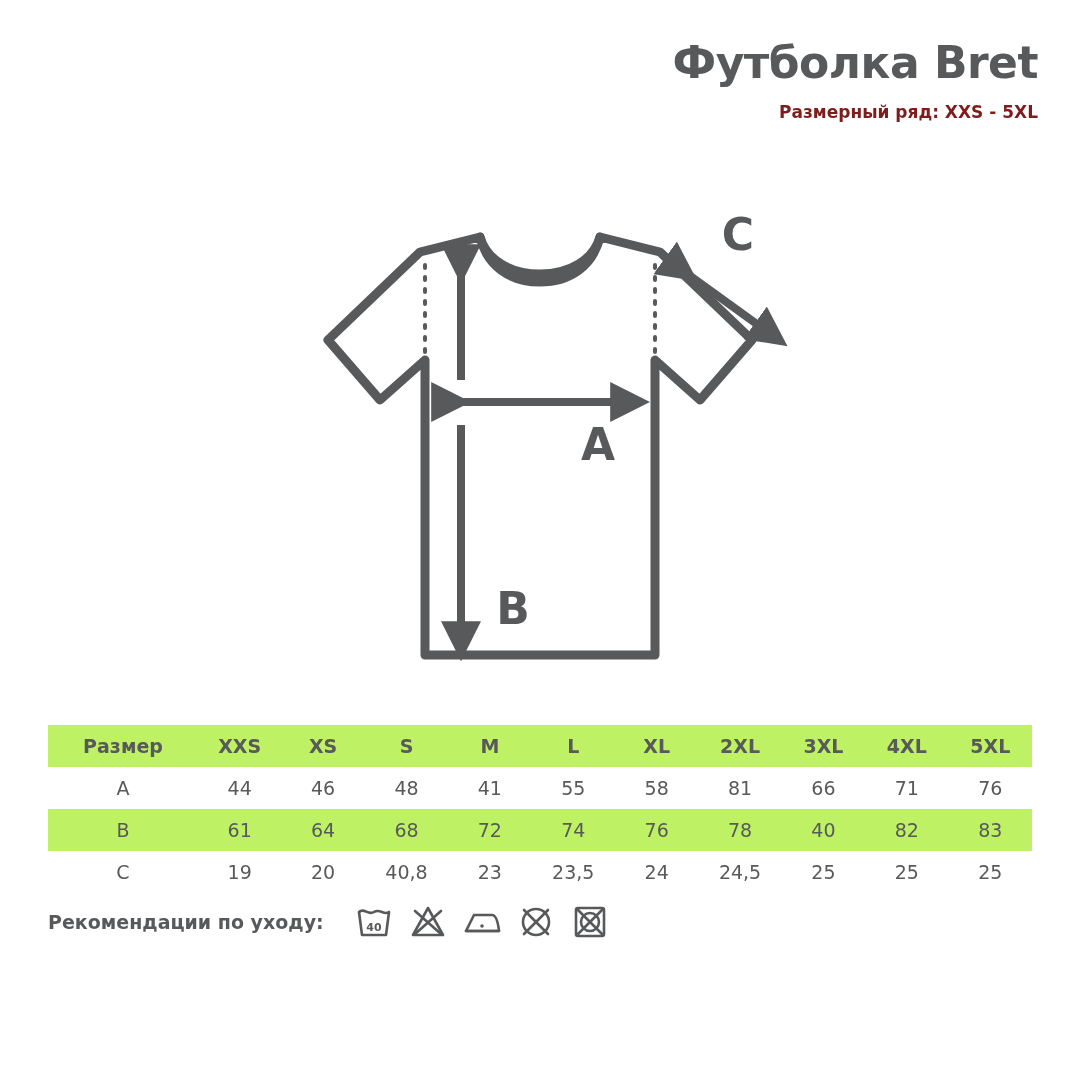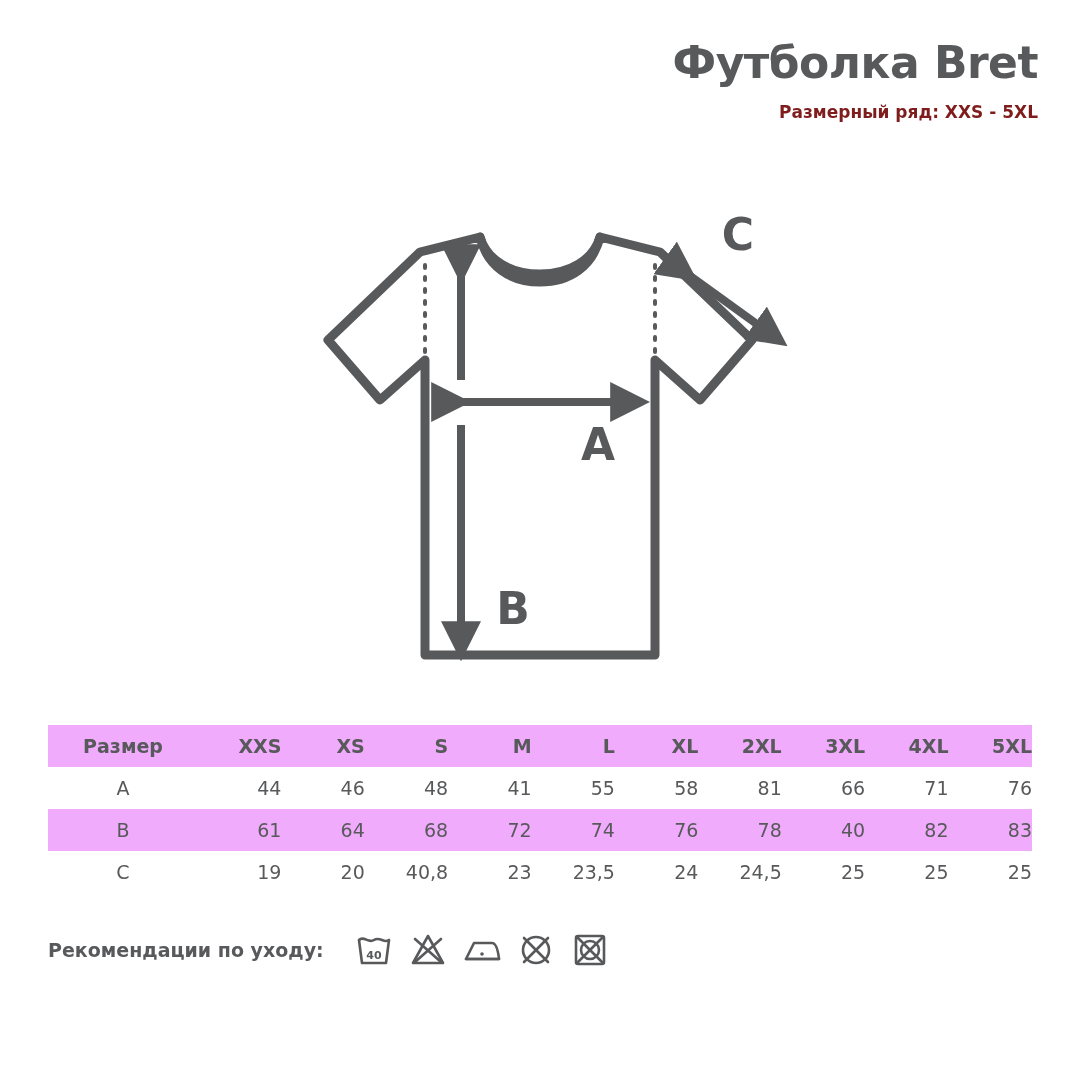--- a/index.html
+++ b/index.html
@@ -59,44 +59,44 @@
   .size-table {
     position: absolute;
     left: 48px;
     top: 725px;
     width: 984px;
     border-collapse: collapse;
     table-layout: fixed;
   }
   .size-table td, .size-table th {
     font-size: 19px;
-    text-align: right;
+    text-align: center;
     padding: 0;
     height: 42px;
     vertical-align: middle;
     color: #58595b;
     font-weight: normal;
   }
   .size-table thead th {
     font-weight: bold;
     font-size: 19px;
   }
   .size-table tbody td:first-child,
   .size-table thead th:first-child {
     width: 150px;
     text-align: center;
   }
-  .row-shaded { background: #f0abfc; }
+  .row-shaded { background: #bef264; }
   .row-plain { background: #ffffff; }
 
   
   .care {
     position: absolute;
     left: 48px;
-    top: 930px;
+    top: 902px;
     display: flex;
     align-items: center;
     gap: 22px;
   }
   .care-label {
     font-size: 19px;
     font-weight: bold;
     color: #58595b;
     white-space: nowrap;
   }

